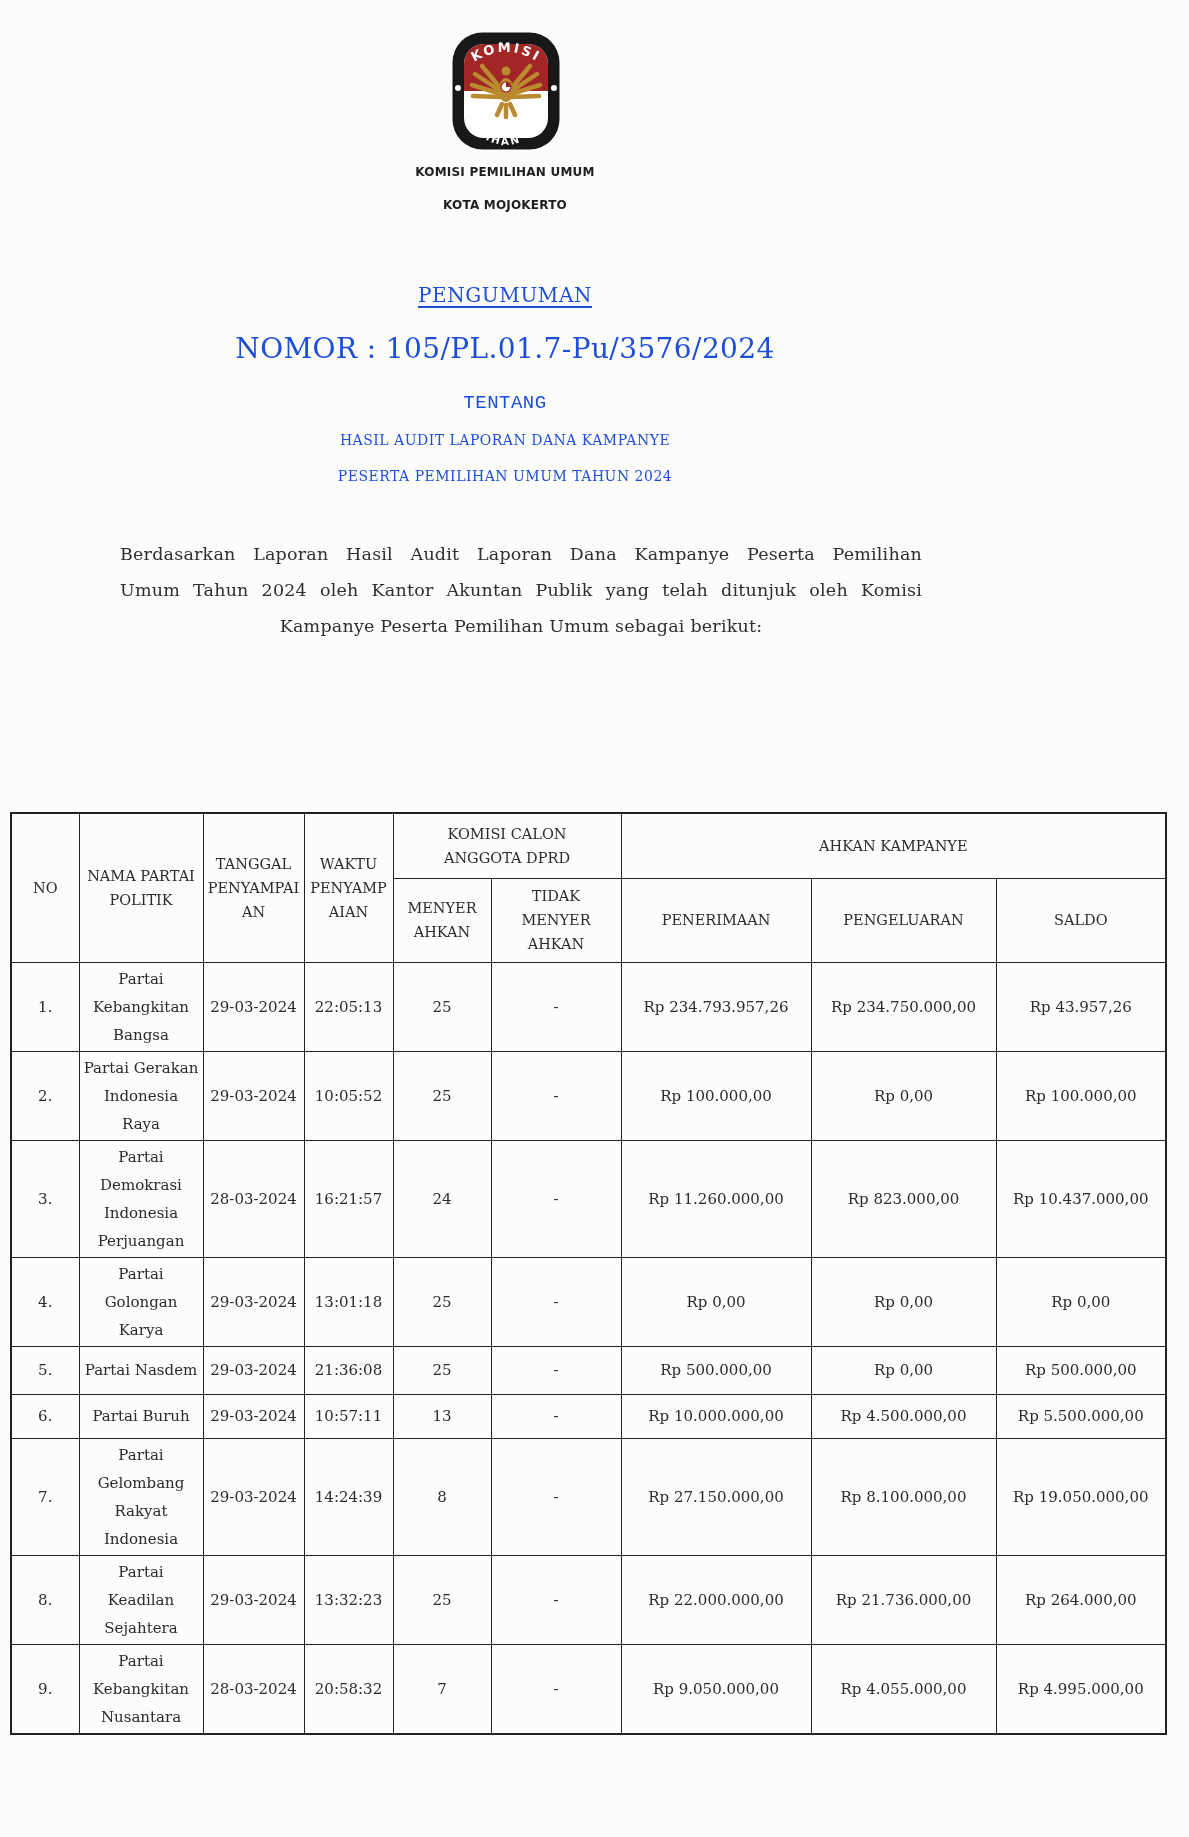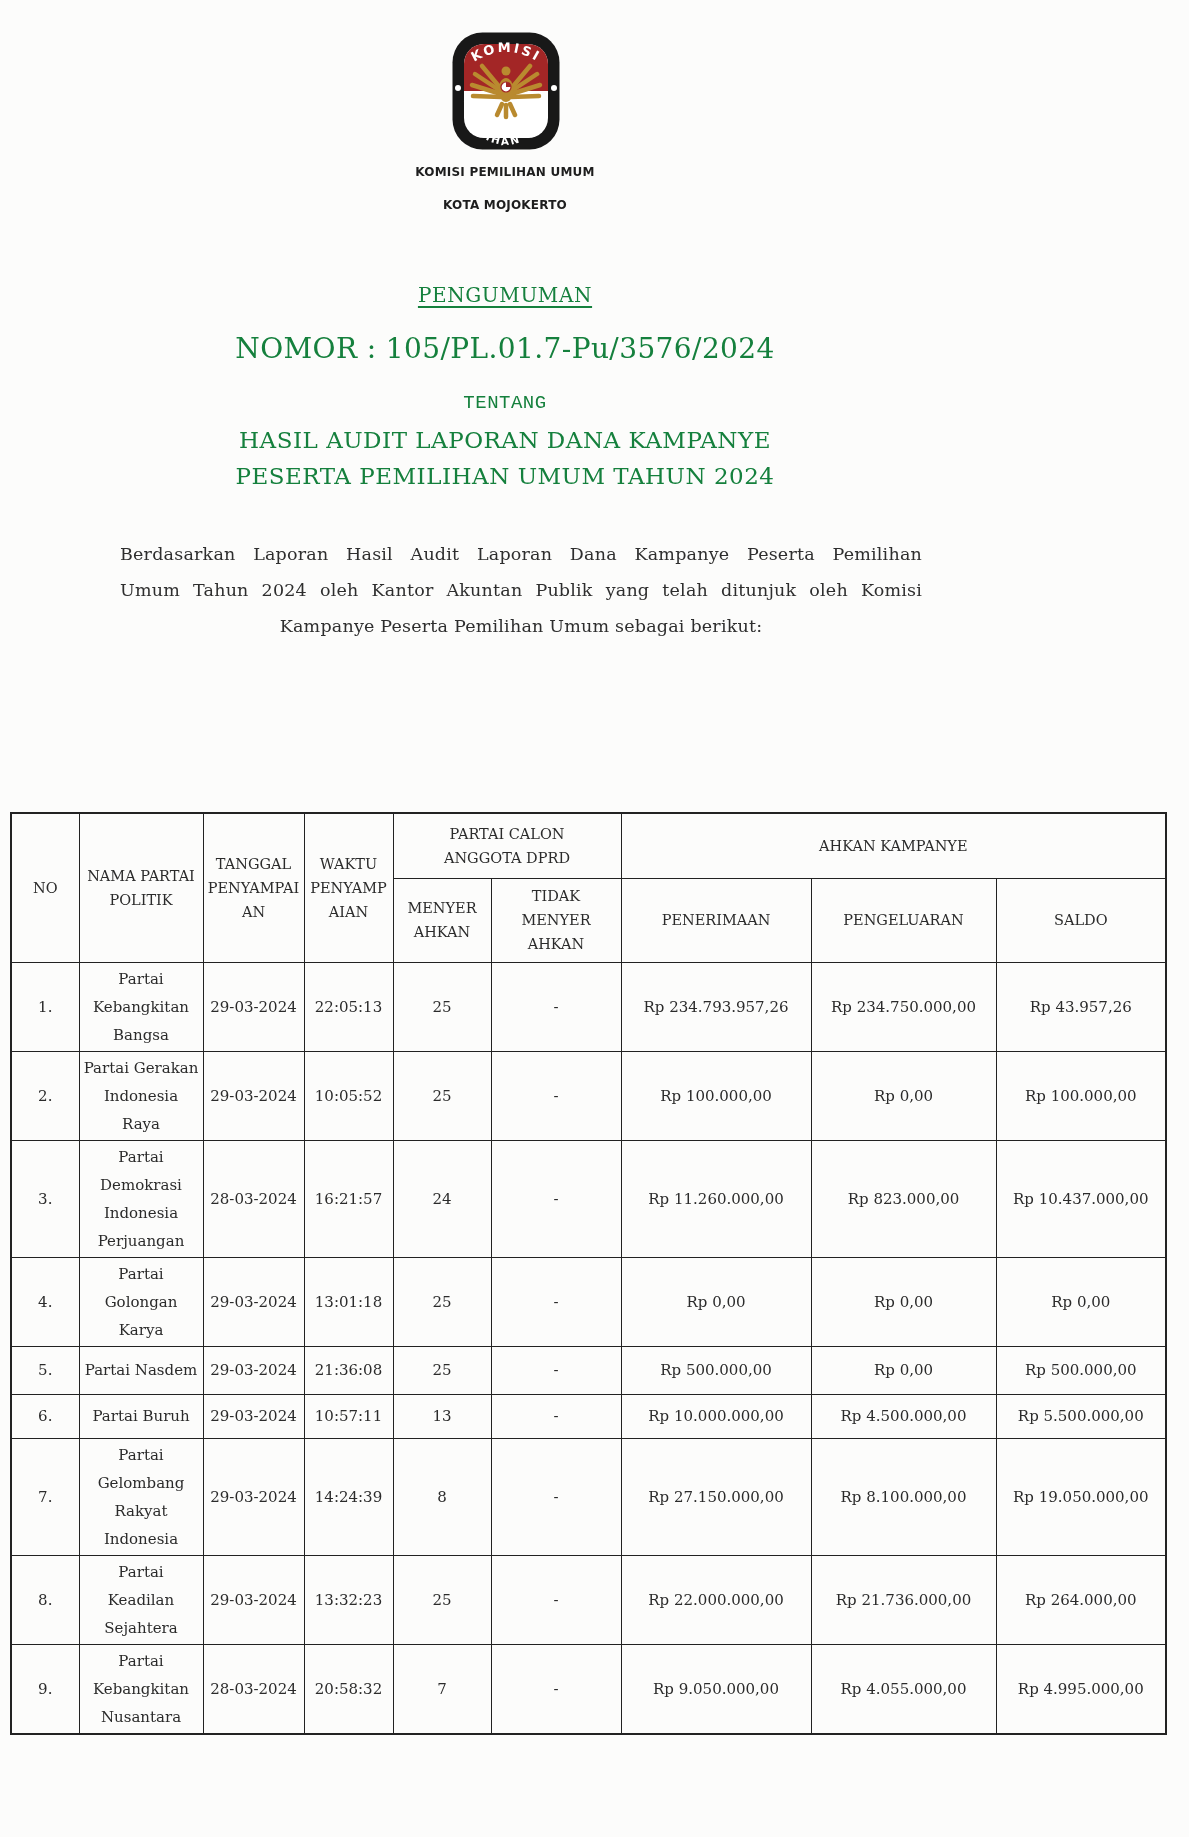--- a/index.html
+++ b/index.html
@@ -15,29 +15,29 @@
   
   .logo-wrap{position:absolute;left:450px;top:30px;width:112px;height:122px;}
   .org-block{
     position:absolute;left:105px;top:156px;width:800px;
     text-align:center;
     font-family:"DejaVu Sans", sans-serif;
     font-weight:bold;font-size:12px;line-height:33px;
     color:#1e1e1e;letter-spacing:0.2px;
   }
   
-  .title-block{position:absolute;left:105px;top:283px;width:800px;text-align:center;color:#15803d;}
+  .title-block{position:absolute;left:105px;top:283px;width:800px;text-align:center;color:#1d4ed8;}
   .doc-title{
     font-size:20px;letter-spacing:0.6px;
     text-decoration:underline;text-underline-offset:4px;
     margin-bottom:25px;
   }
   .doc-number{font-size:28px;letter-spacing:0.4px;margin-bottom:27px;}
   .doc-about{font-size:19px;letter-spacing:0.5px;margin-bottom:8px;font-family:Liberation Mono, monospace;}
-  .subject{font-size:23px;letter-spacing:0.5px;line-height:36px;}
+  .subject{font-size:14px;letter-spacing:0.5px;line-height:36px;}
   
   .body-par{
     position:absolute;left:120px;top:536px;width:802px;
     font-size:17.5px;line-height:36px;color:#2e2e2e;letter-spacing:0.2px;
   }
   .body-par .jline{text-align:justify;text-align-last:justify;}
   .body-par .lline{text-align:center;}
   
   table.audit{
     position:absolute;left:10px;top:812px;
@@ -155,21 +155,21 @@
       <tr class="hrow1">
         <th rowspan="2" class="pre">NO</th>
         <th rowspan="2" class="pre">NAMA PARTAI
 POLITIK</th>
         <th rowspan="2" class="pre">TANGGAL
 PENYAMPAI
 AN</th>
         <th rowspan="2" class="pre">WAKTU
 PENYAMP
 AIAN</th>
-        <th colspan="2" class="pre">PARTAI CALON
+        <th colspan="2" class="pre">KOMISI CALON
 ANGGOTA DPRD</th>
         <th colspan="3">AHKAN KAMPANYE</th>
       </tr>
       <tr class="hrow2">
         <th class="pre">MENYER
 AHKAN</th>
         <th class="pre">TIDAK
 MENYER
 AHKAN</th>
         <th>PENERIMAAN</th>

